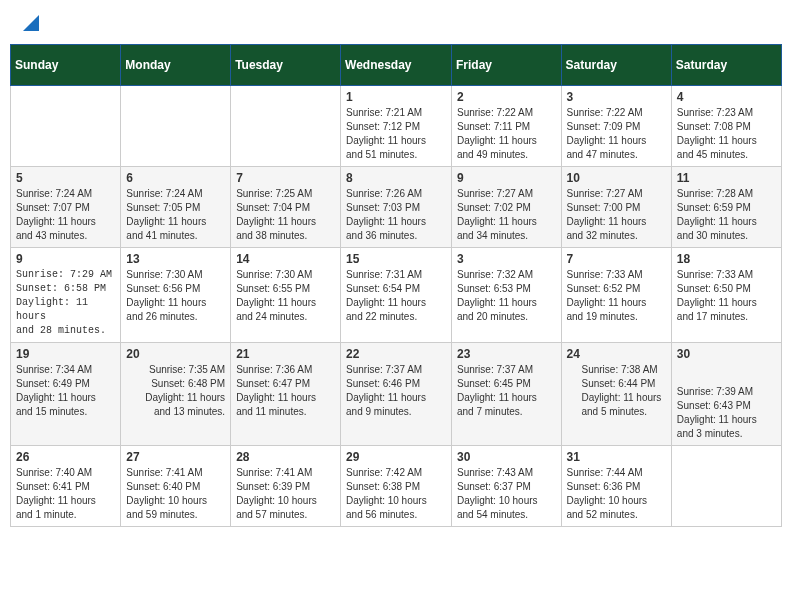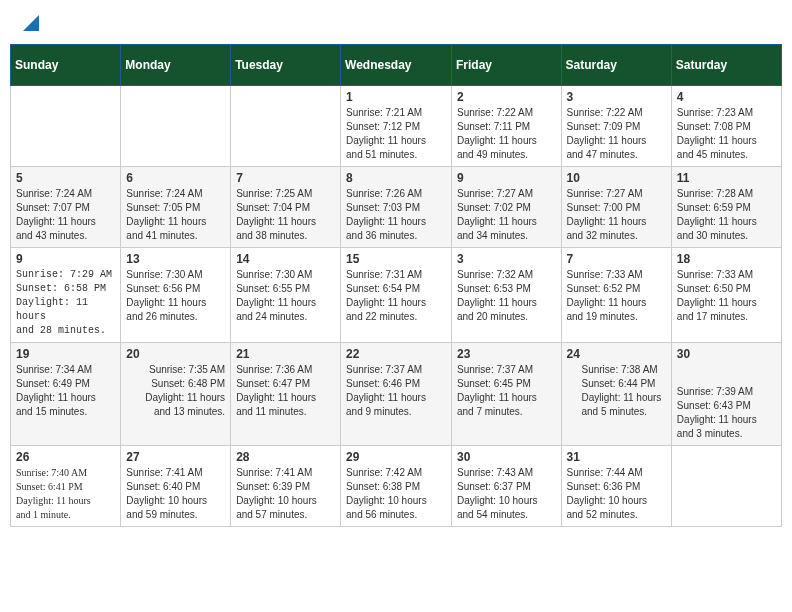--- a/index.html
+++ b/index.html
@@ -313,21 +313,21 @@
           <span class="day-number">30</span>
           <div class="day-info" style="white-space: pre-line; margin-top: 24px;">Sunrise: 7:39 AM
 Sunset: 6:43 PM
 Daylight: 11 hours
 and 3 minutes.</div>
         </td>
       </tr>
       <tr>
         <td>
           <span class="day-number">26</span>
-          <div class="day-info" style="white-space: pre-line; font-family: Liberation Serif, serif;">Sunrise: 7:40 AM
+          <div class="day-info" style="white-space: pre-line;">Sunrise: 7:40 AM
 Sunset: 6:41 PM
 Daylight: 11 hours
 and 1 minute.</div>
         </td>
         <td>
           <span class="day-number">27</span>
           <div class="day-info" style="white-space: pre-line;">Sunrise: 7:41 AM
 Sunset: 6:40 PM
 Daylight: 10 hours
 and 59 minutes.</div>

